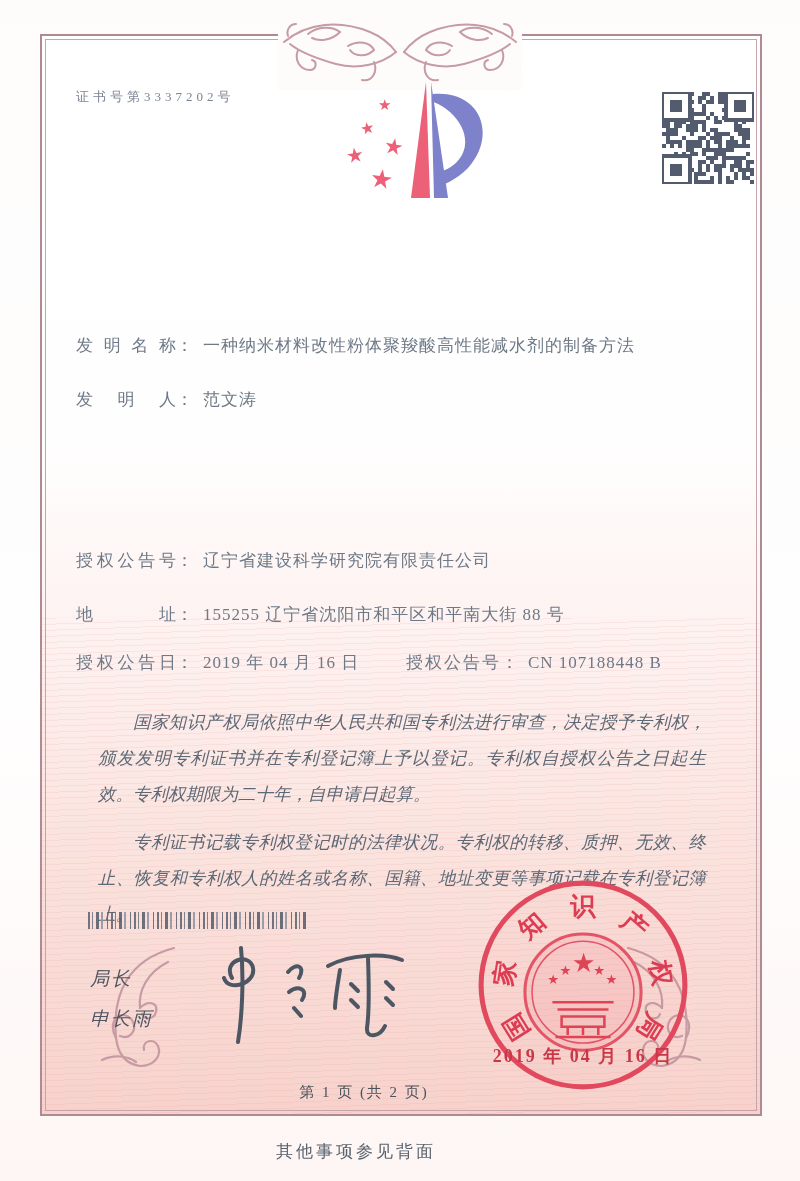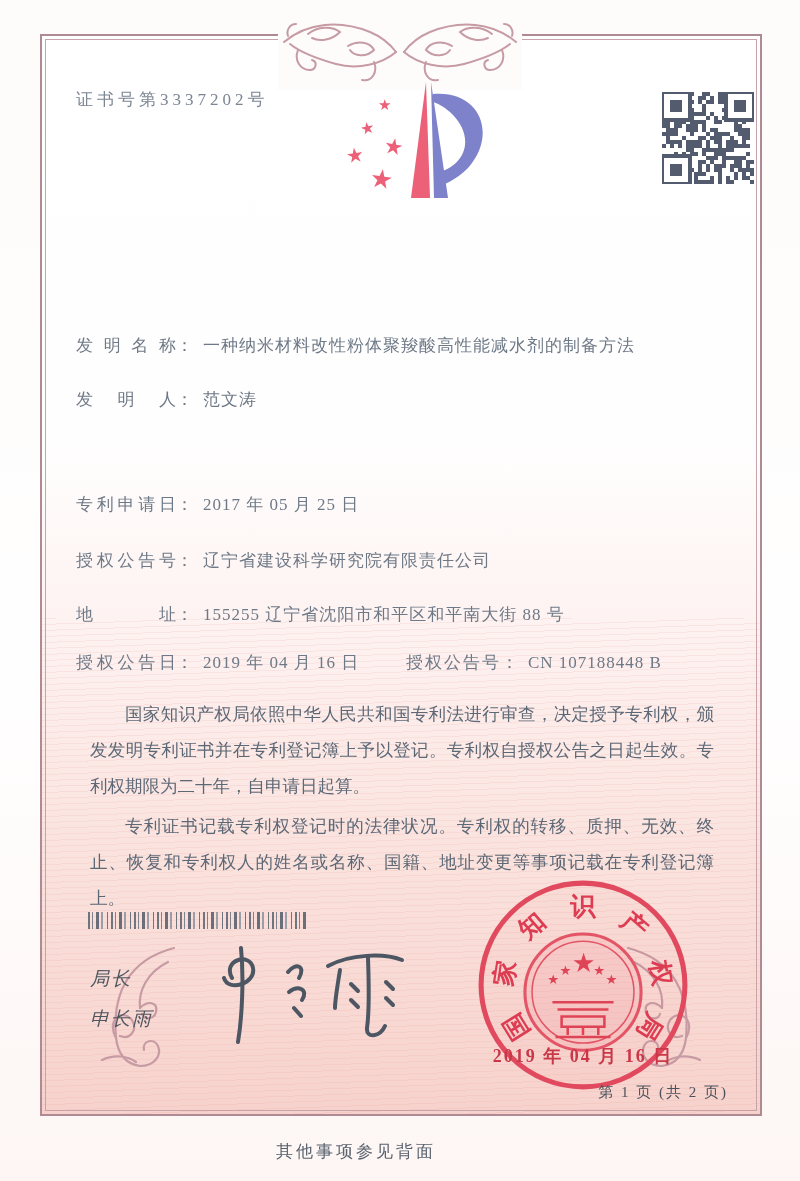--- a/index.html
+++ b/index.html
@@ -33,21 +33,21 @@
   .ornament-top{
     position:absolute;left:278px;top:12px;width:244px;height:78px;
     background:#fdfcfb;display:flex;align-items:center;justify-content:center;
   }
   .corner-ornament{position:absolute;width:92px;height:128px;}
   .corner-ornament.left{left:46px;bottom:44px;}
   .corner-ornament.right{right:46px;bottom:44px;transform:scaleX(-1);}
   
   .cert-no{
     position:absolute;left:76px;top:88px;
-    font-size:17px;letter-spacing:4px;color:#7b8593;
+    font-size:13px;letter-spacing:4px;color:#7b8593;
   }
   .logo{position:absolute;left:338px;top:76px;width:150px;height:140px;}
   .qr{position:absolute;left:662px;top:92px;width:92px;height:92px;}
   .title{
     position:absolute;left:0;top:226px;width:800px;
     text-align:center;font-size:40px;font-weight:bold;
     color:#59646f;letter-spacing:28px;text-indent:28px;
   }
   
   .field-row{
@@ -61,21 +61,21 @@
   .fcolon{display:inline-block;margin-right:10px;}
   .fvalue{letter-spacing:1px;}
   .pair2{position:absolute;left:330px;top:0;}
   .pair2 .flabel{width:auto;letter-spacing:2px;}
   
   .body-text{
     position:absolute;left:86px;top:692px;width:632px;
     font-size:17.5px;line-height:36px;color:#5d6876;
     text-align:justify;
   }
-  .body-text p{margin:4px;text-indent:2em;}
+  .body-text p{margin:12px;text-indent:2em;font-style:italic;}
   
   .barcode{
     position:absolute;left:88px;top:912px;width:218px;height:17px;
     background:repeating-linear-gradient(90deg,
       #59626f 0 2px,transparent 2px 4px,
       #6a7380 4px 5px,transparent 5px 8px,
       #525b68 8px 11px,transparent 11px 13px,
       #8b93a0 13px 15px,transparent 15px 19px,
       #59626f 19px 20px,transparent 20px 23px);
     opacity:.85;
@@ -84,21 +84,21 @@
   .officer div{margin-bottom:14px;letter-spacing:2px;font-style:italic;}
   .signature{position:absolute;left:188px;top:938px;width:250px;height:115px;}
   .seal{position:absolute;left:476px;top:878px;width:214px;height:214px;}
   .seal svg{position:absolute;left:0;top:0;}
   .seal-date{
     position:absolute;left:8px;top:166px;width:198px;text-align:center;
     font-size:18px;letter-spacing:2px;color:#c93848;font-weight:bold;
   }
   .ring-char{font-size:25px;font-weight:bold;fill:#dd3c52;font-family:"Liberation Serif",serif;}
   .page-info{
-    position:absolute;left:0;top:1083px;width:728px;text-align:right;
+    position:absolute;left:0;top:1083px;width:728px;text-align:center;
     font-size:15px;color:#4c525b;letter-spacing:2px;
   }
   .back-note{
     position:absolute;left:0;top:1140px;width:712px;text-align:center;
     font-size:17px;color:#5a626e;letter-spacing:3px;
   }
 </style>
 </head>
 <body>
 
@@ -378,23 +378,20 @@
       </svg>
   </div>
 
 
   <div class="field-row" style="top:334px">
     <span class="flabel">发明名称</span><span class="fcolon">：</span><span class="fvalue">一种纳米材料改性粉体聚羧酸高性能减水剂的制备方法</span>
   </div>
   <div class="field-row" style="top:388px">
     <span class="flabel">发明人</span><span class="fcolon">：</span><span class="fvalue">范文涛</span>
   </div>
-  <div class="field-row" style="top:493px">
-    <span class="flabel">专利申请日</span><span class="fcolon">：</span><span class="fvalue">2017 年 05 月 25 日</span>
-  </div>
   <div class="field-row" style="top:549px">
     <span class="flabel">授权公告号</span><span class="fcolon">：</span><span class="fvalue">辽宁省建设科学研究院有限责任公司</span>
   </div>
   <div class="field-row" style="top:603px">
     <span class="flabel">地址</span><span class="fcolon">：</span><span class="fvalue">155255 辽宁省沈阳市和平区和平南大街 88 号</span>
   </div>
   <div class="field-row" style="top:651px">
     <span class="flabel">授权公告日</span><span class="fcolon">：</span><span class="fvalue">2019 年 04 月 16 日</span>
     <span class="pair2">
       <span class="flabel">授权公告号</span><span class="fcolon">：</span><span class="fvalue">CN 107188448 B</span>

